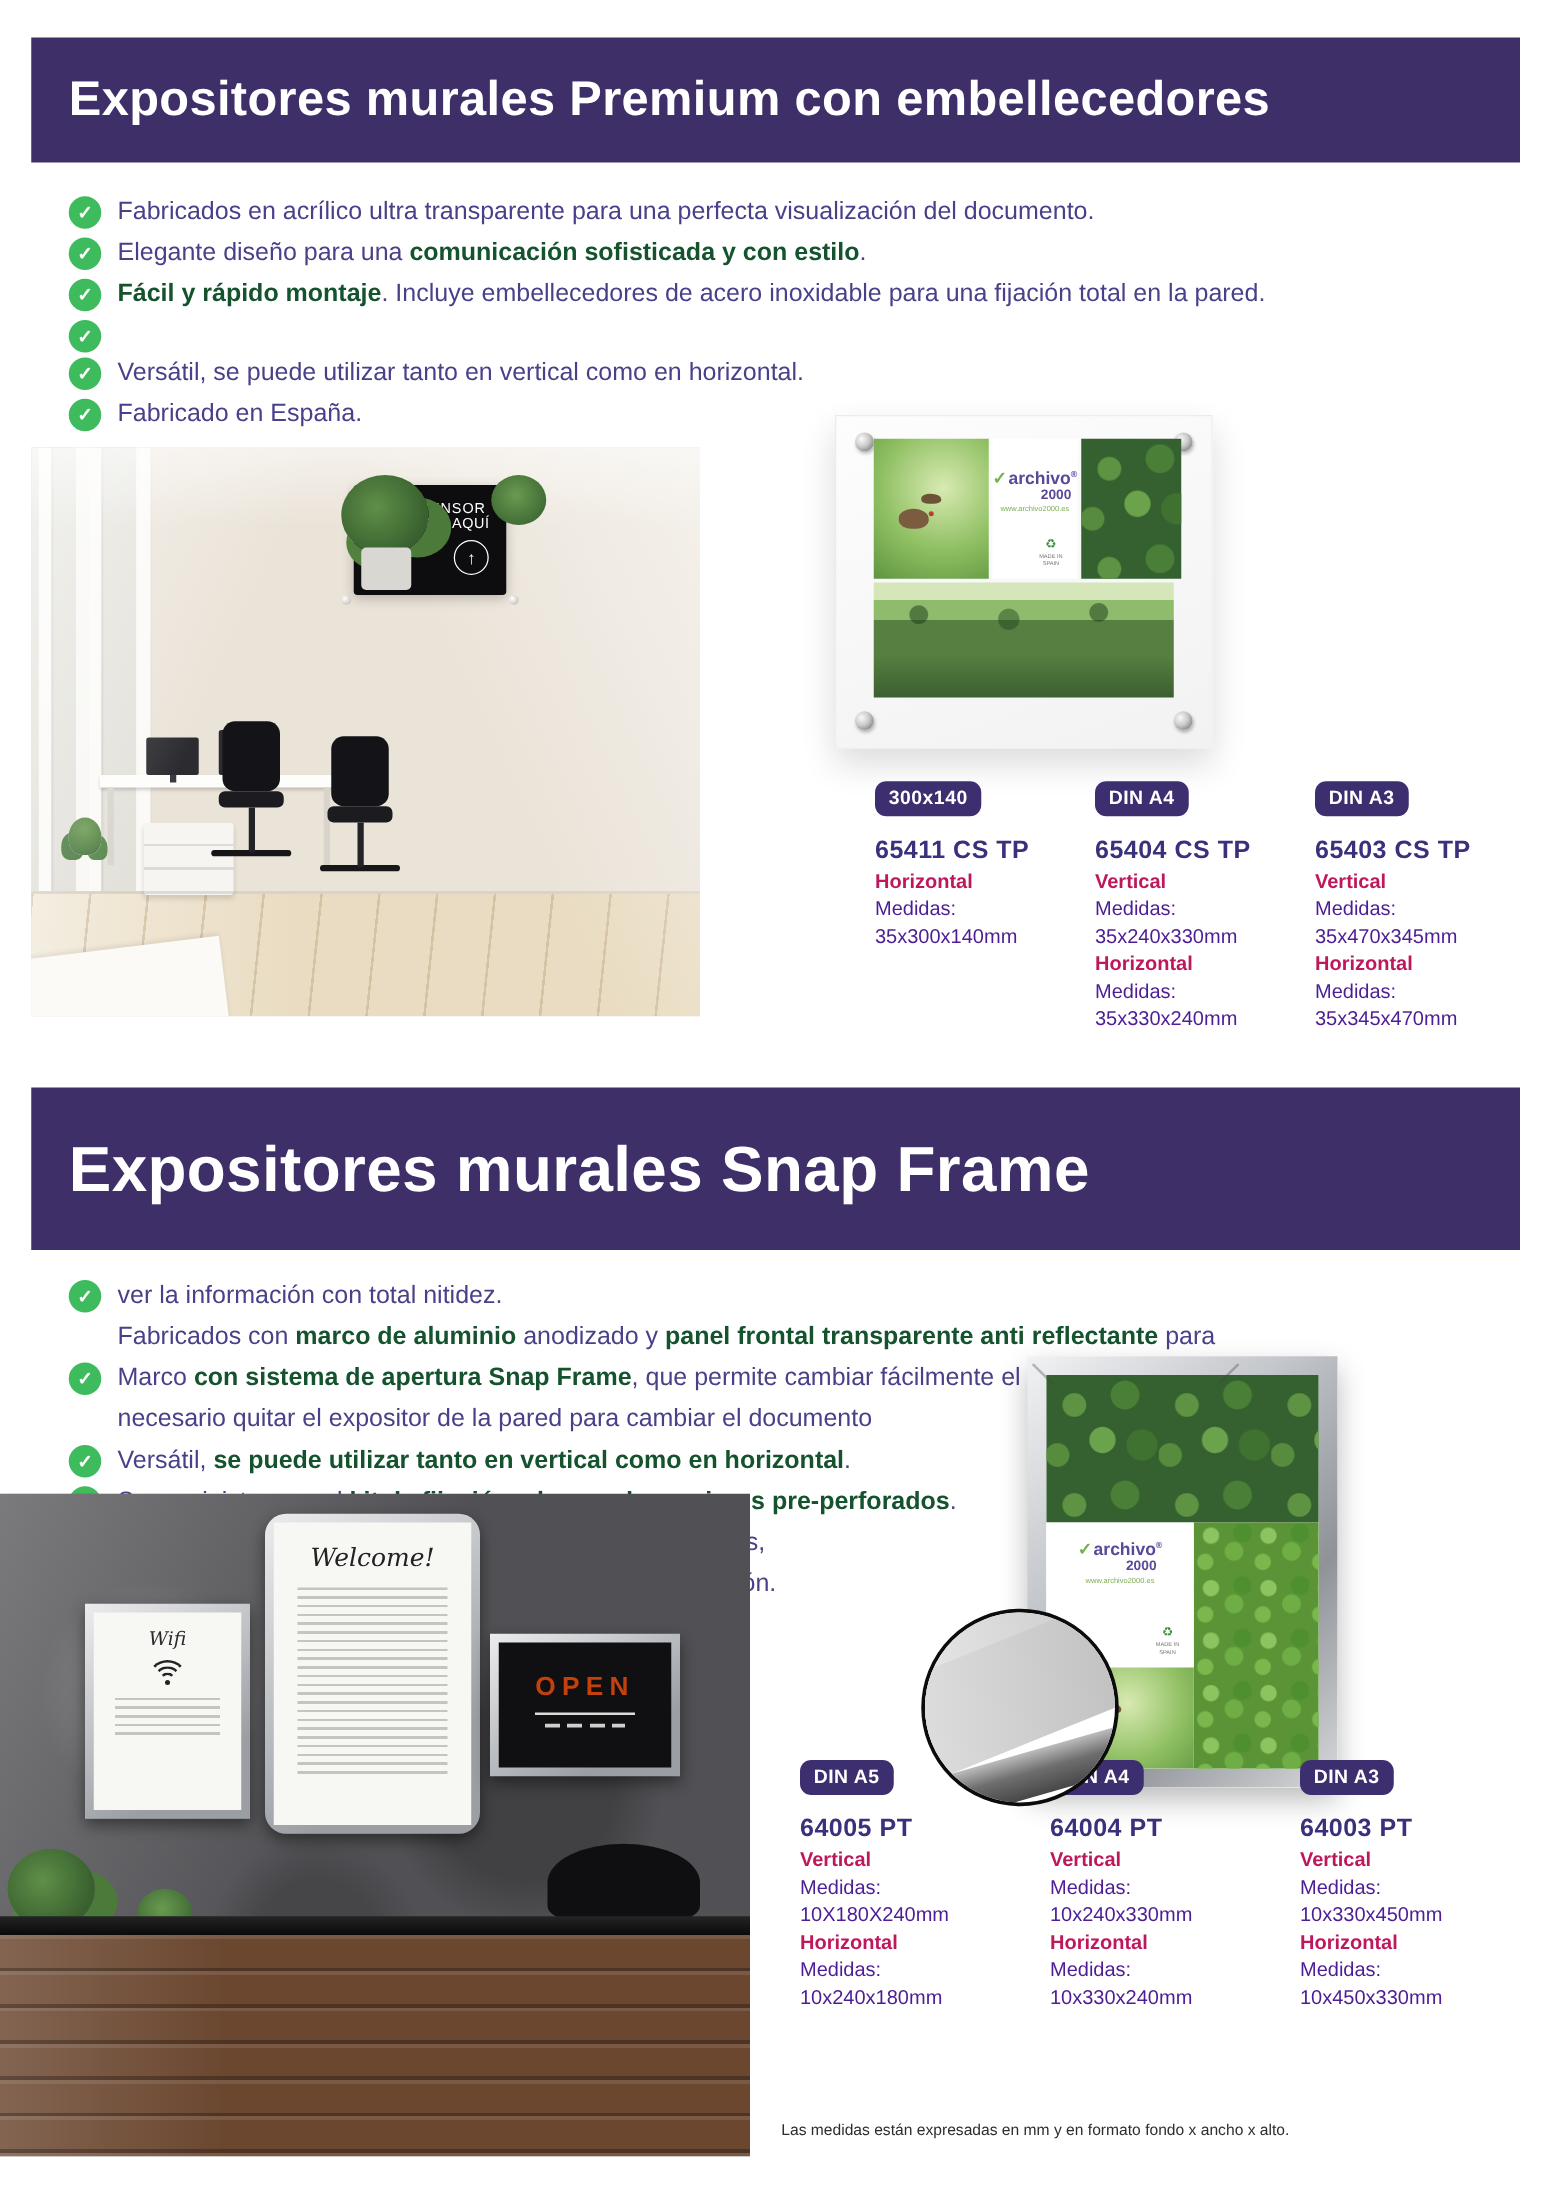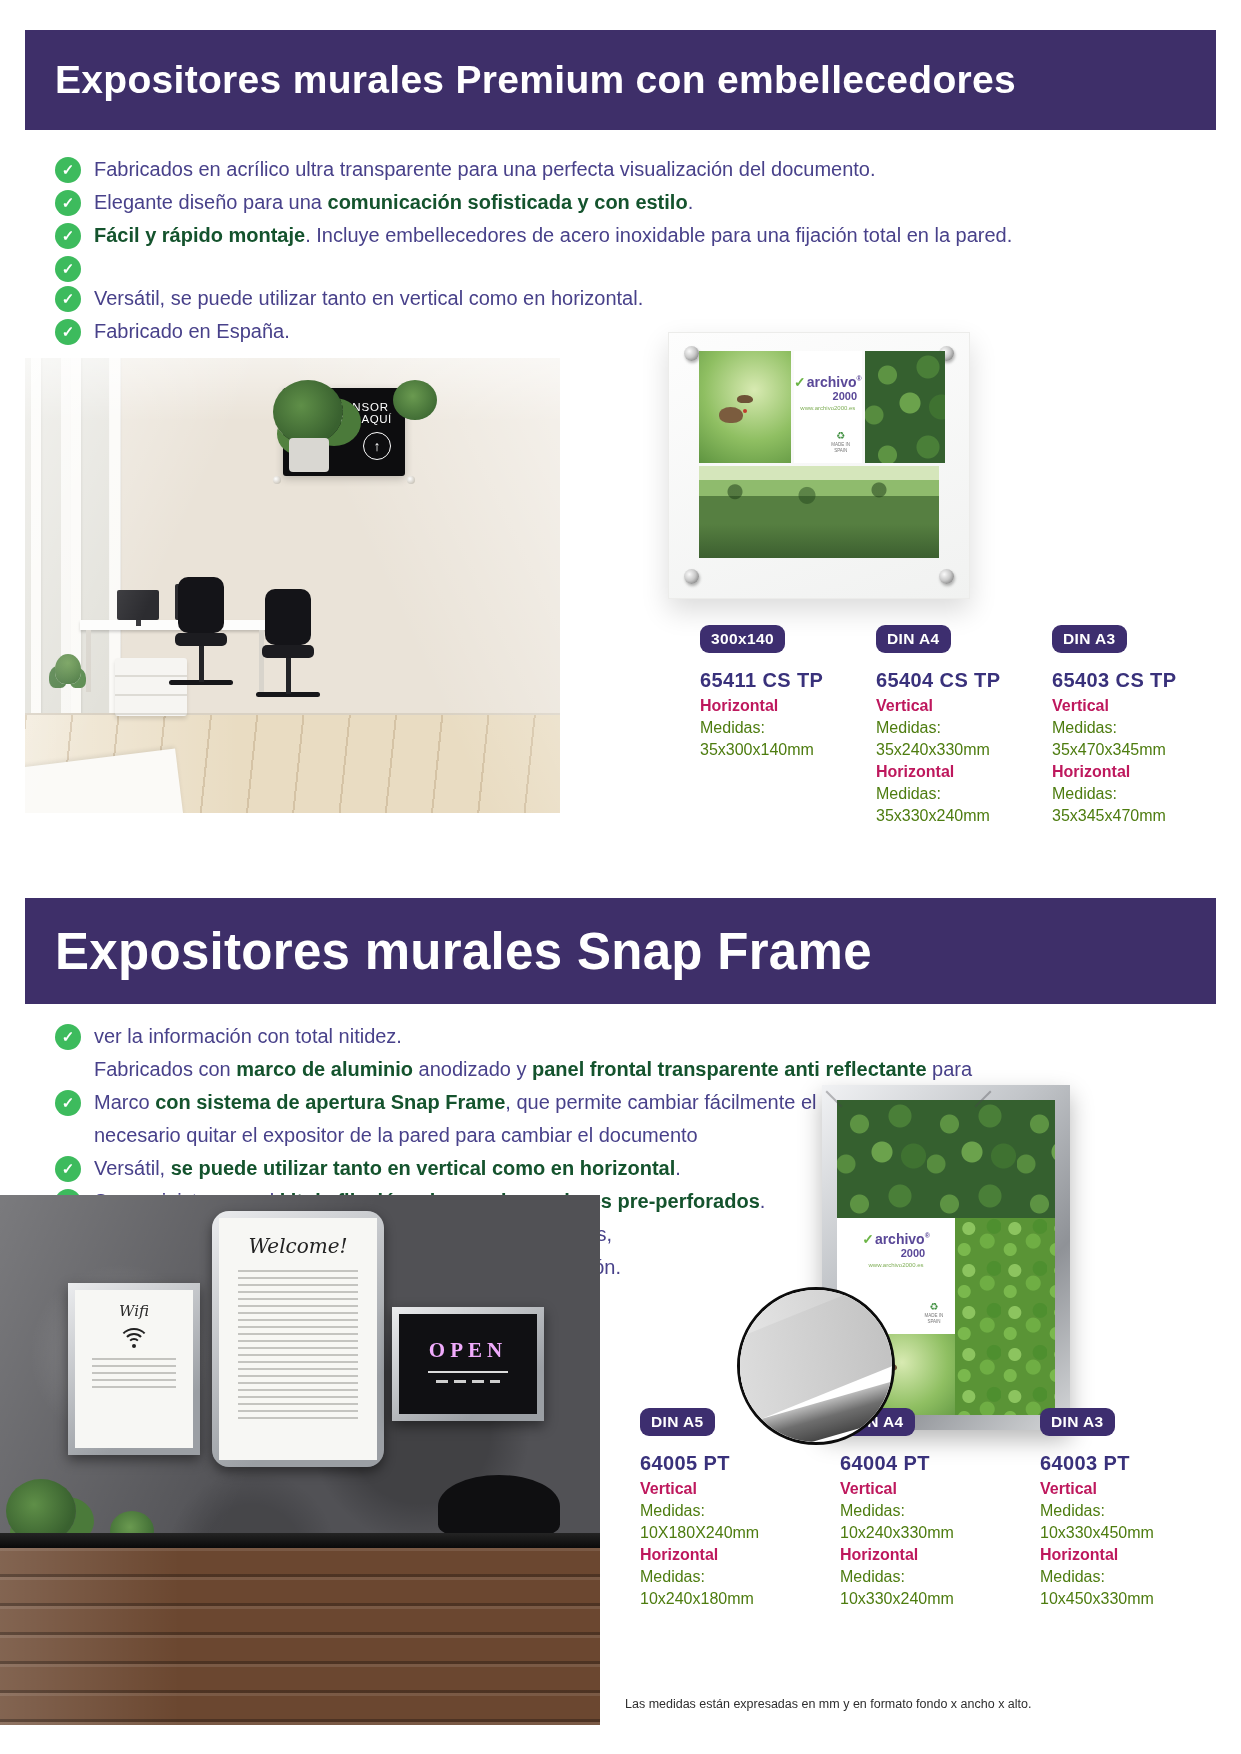--- a/index.html
+++ b/index.html
@@ -4,42 +4,42 @@
 <style>
   html,body{margin:0;padding:0;background:#fff;}
   .page{position:relative;width:1241px;height:1754px;background:#ffffff;overflow:hidden;
         font-family:"Liberation Sans",sans-serif;}
 
   
   .banner{position:absolute;left:25px;width:1191px;background:#3e2f69;color:#fff;
           display:flex;align-items:center;}
   .banner h1{margin:0 0 0 30px;font-weight:800;letter-spacing:.3px;}
   .b1{top:30px;height:100px;} .b1 h1{font-size:39px;}
-  .b2{top:898px;height:106px;} .b2 h1{font-size:51px;}
+  .b2{top:870px;height:130px;} .b2 h1{font-size:51px;}
 
   
   .bullets{position:absolute;left:55px;list-style:none;margin:0;padding:0;}
   .bl1{top:153px;} .bl2{top:1020px;}
   .bullet{display:flex;gap:13px;align-items:flex-start;}
   .check{width:26px;height:26px;border-radius:50%;background:#3dbb5d;color:#fff;
          font-size:15px;font-weight:900;display:flex;align-items:center;justify-content:center;
          margin-top:4px;flex-shrink:0;}
   .bullet-line{font-size:20px;line-height:33px;color:#48418a;white-space:nowrap;}
   .seg-bold{font-weight:700;color:#14532d;}
 
   
   .products{position:absolute;display:flex;}
   .s1 .products{left:700px;top:625px;} .s1 .product{width:176px;}
   .s2 .products{left:640px;top:1408px;} .s2 .product{width:200px;}
   .badge{display:inline-block;background:#3d2e6f;color:#fff;font-weight:700;font-size:15.5px;
          padding:5px 11px;border-radius:9px;letter-spacing:.4px;}
   .code{font-size:20px;font-weight:800;color:#39317b;margin-top:15px;line-height:24px;
         letter-spacing:.4px;margin-bottom:3px;}
   .orient{font-size:16px;font-weight:700;color:#be185d;line-height:22px;}
-  .mlabel,.mvalue{font-size:16px;color:#4d7c0f;line-height:22px;}
+  .mlabel,.mvalue{font-size:16px;color:#4c1d95;line-height:22px;}
 
   .footnote{position:absolute;left:625px;top:1697px;margin:0;font-size:12.5px;color:#2e2e2e;}
 
   
   .photo{position:absolute;}
 
   
   .office{left:25px;top:358px;width:535px;height:455px;background:#eae3d8;overflow:hidden;}
   .of-window{position:absolute;left:0;top:0;width:96px;height:372px;
      background:#eceae4;
@@ -168,21 +168,21 @@
      background-image:radial-gradient(circle at 20% 30%,rgba(255,255,255,.07) 0 60px,transparent 90px),
        radial-gradient(circle at 70% 45%,rgba(0,0,0,.2) 0 70px,transparent 110px),
        radial-gradient(circle at 42% 68%,rgba(0,0,0,.14) 0 50px,transparent 85px),
        linear-gradient(115deg,rgba(255,255,255,.24),transparent 45%);}
   .rc-frame{position:absolute;background:linear-gradient(145deg,#ebecee,#9b9fa4 75%);
      padding:7px;box-shadow:0 5px 12px rgba(0,0,0,.45);}
   .fA{left:68px;top:88px;width:118px;height:158px;}
   .fB{left:212px;top:16px;width:158px;height:242px;border-radius:17px;}
   .fC{left:392px;top:112px;width:138px;height:100px;}
   .poster{width:100%;height:100%;background:#f7f7f4;text-align:center;overflow:hidden;box-sizing:border-box;}
-  .poster.dark{background:#101013;color:#f0abfc;font-family:Liberation Serif, serif;}
+  .poster.dark{background:#101013;color:#c2410c;}
   .script{font-family:"DejaVu Serif",serif;font-style:italic;}
   .wifi-script{font-size:15px;margin-top:12px;color:#2a2a2a;}
   .wifi-icon{display:block;position:relative;width:30px;height:22px;margin:8px auto 0;}
   .wifi-icon i{position:absolute;left:50%;transform:translateX(-50%);border:2px solid #222;
      border-radius:50%;border-color:#222 transparent transparent transparent;}
   .wifi-icon i:nth-child(1){width:28px;height:28px;top:0;}
   .wifi-icon i:nth-child(2){width:18px;height:18px;top:5px;}
   .wifi-icon i:nth-child(3){width:9px;height:9px;top:10px;}
   .wifi-icon b{position:absolute;left:50%;top:16px;transform:translateX(-50%);
      width:4px;height:4px;border-radius:50%;background:#222;}

